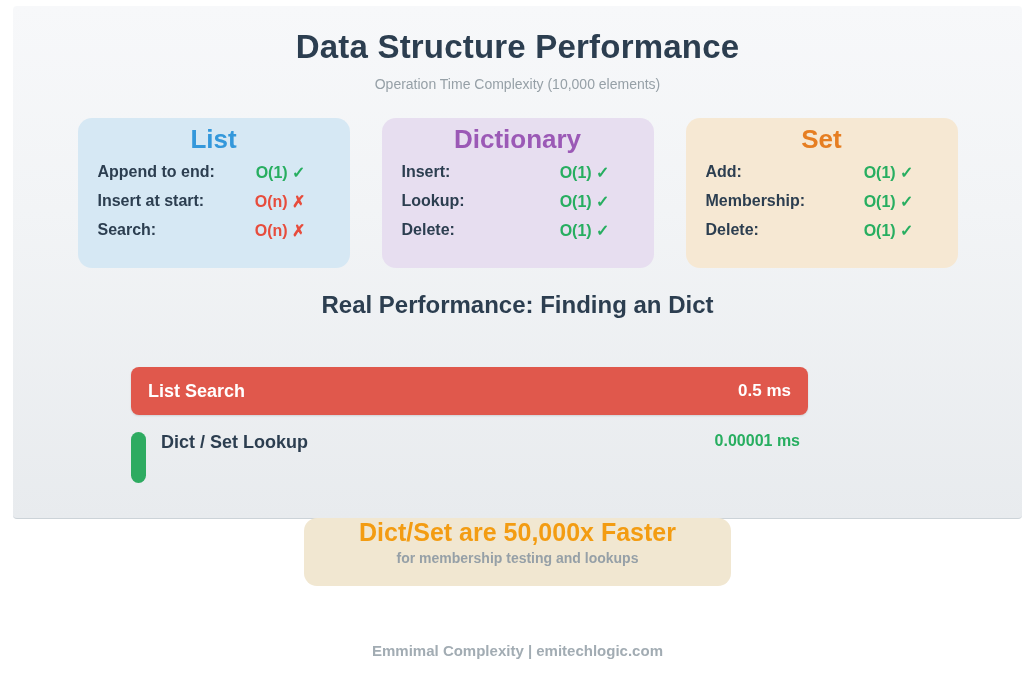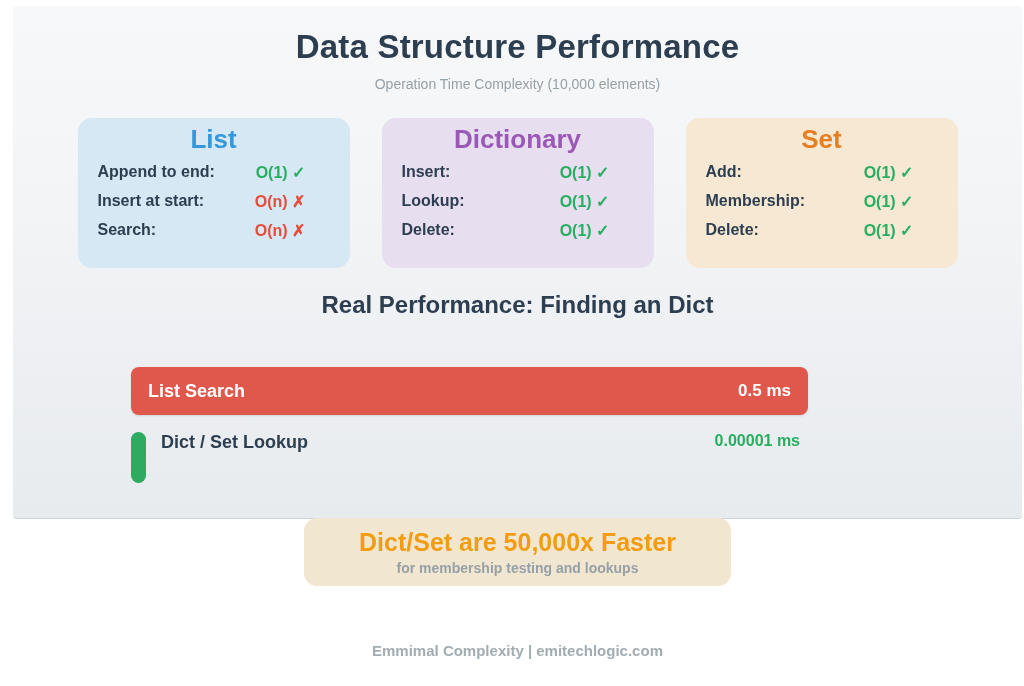--- a/index.html
+++ b/index.html
@@ -107,21 +107,20 @@
     padding-right: 8px;
     font-size: 16px;
   }
 
   .callout {
     margin: 35px auto 0;
     width: 427px;
     height: 68px;
     border-radius: 13px;
     text-align: center;
-    padding-top: 10px;
   }
   .callout-title { font-size: 25px; }
   .callout-subtitle {
     margin-top: 3px;
     font-size: 14px;
     font-weight: 700;
     color: #96a0a7;
   }
 
   .footer-credit {

